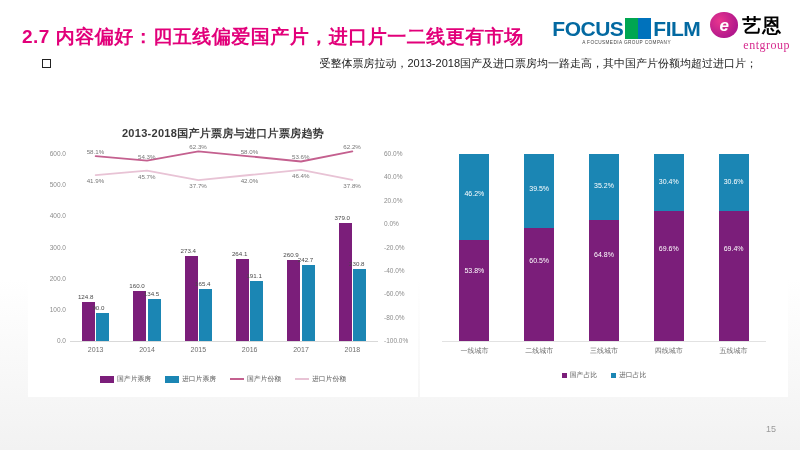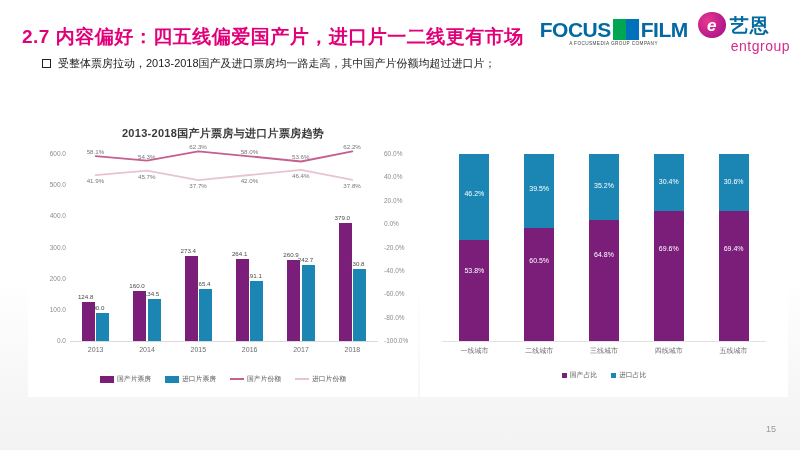--- a/index.html
+++ b/index.html
@@ -24,28 +24,28 @@
   .focus-mark{width:26px;height:21px;margin:0 2px;position:relative;overflow:hidden;}
   .focus-mark .g{position:absolute;left:0;top:0;width:13px;height:21px;background:#00a651;}
   .focus-mark .b2{position:absolute;right:0;top:0;width:13px;height:21px;background:#0072bc;}
   .focus-sub{font-size:4.6px;color:#444;letter-spacing:.4px;margin-top:2px;transform:scale(1.02);}
   .ent{display:flex;flex-direction:column;align-items:flex-start;line-height:1;}
   .ent-row{display:flex;align-items:center;gap:4px;}
   .ent-badge{width:28px;height:26px;border-radius:50% 50% 50% 14px;
      background:radial-gradient(circle at 35% 35%,#e9368e,#b2188c 70%);
      display:flex;align-items:center;justify-content:center;}
   .ent-e{color:#fff;font-size:17px;font-weight:bold;font-style:italic;line-height:1;}
-  .ent-cn{font-size:19px;font-weight:bold;color:#0369a1;letter-spacing:1px;}
-  .ent-sub{font-size:14px;color:#d62a8e;margin-left:33px;margin-top:1px;letter-spacing:.5px;}
+  .ent-cn{font-size:19px;font-weight:bold;color:#000000;letter-spacing:1px;}
+  .ent-sub{font-size:12px;color:#d62a8e;margin-left:33px;margin-top:1px;letter-spacing:.5px;font-family:Liberation Serif, serif;}
 
   
   .bullets{position:absolute;left:42px;top:56px;width:715px;}
   .bullet{display:flex;align-items:flex-start;font-size:11px;line-height:1.45;color:#222;margin-bottom:1px;}
   .bsq{flex:0 0 auto;width:7px;height:7px;border:1.3px solid #222;margin:3px 7px 0 0;}
-  .btext{flex:1;}
+  .btext{flex:1;text-align:right;}
 
   
   .chart{position:absolute;top:122px;height:275px;background:#fff;}
   .chart-l{left:28px;width:390px;}
   .chart-r{left:420px;width:368px;}
   .ch-title{text-align:center;font-size:11px;font-weight:bold;color:#3a3a3a;padding-top:4px;letter-spacing:.3px;}
 
   .plot{position:absolute;left:0;right:0;}
   .axis-lbl{position:absolute;font-size:6.5px;color:#8c8c8c;white-space:nowrap;}
   .gridline{position:absolute;height:1px;background:#efefef;}

